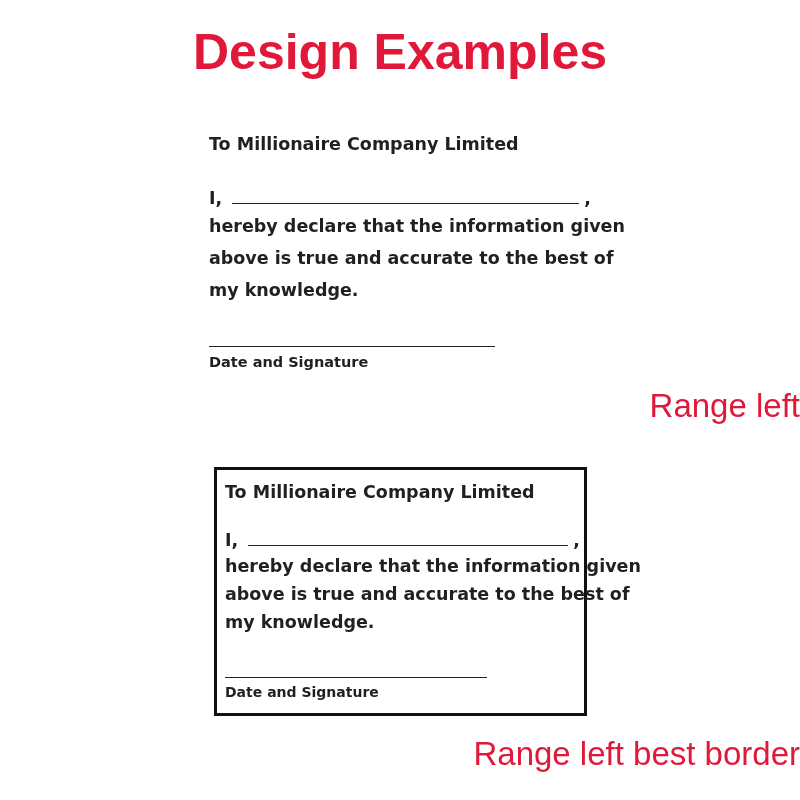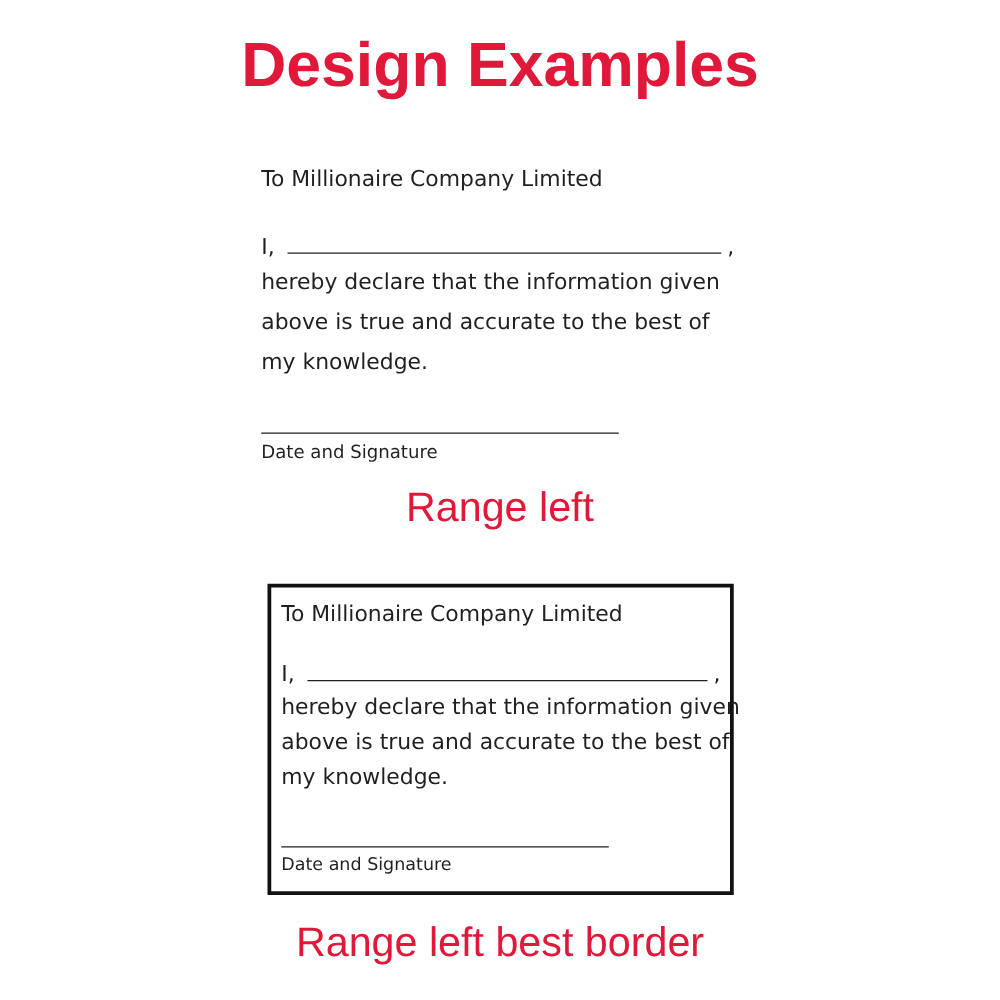--- a/index.html
+++ b/index.html
@@ -1,19 +1,19 @@
 <!DOCTYPE html>
 <html><head>
 <meta charset="utf-8">
 <style>
   html, body { margin:0; padding:0; background:#ffffff; }
   body { width:800px; height:800px; position:relative; overflow:hidden; font-family:"DejaVu Sans", sans-serif; color:#231f20; }
   .title { position:absolute; left:0; width:800px; top:22px; text-align:center; font-family:"Liberation Sans", sans-serif; font-weight:bold; font-size:50px; color:#e0193a; line-height:60px; }
-  .caption { position:absolute; left:0; width:800px; text-align:center; font-family:"Liberation Sans", sans-serif; font-size:33px; color:#e0193a; line-height:40px; }
-  .form { position:absolute; font-size:17.5px; line-height:32px; }
+  .caption { position:absolute; left:0; width:800px; text-align:right; font-family:"Liberation Sans", sans-serif; font-size:33px; color:#e0193a; line-height:40px; }
+  .form { position:absolute; font-size:17.5px; line-height:32px;font-weight:bold; }
   .form .line { white-space:nowrap; }
   .blank { display:inline-block; border-bottom:1.5px solid #231f20; vertical-align:baseline; margin:0 5px 0 10px; height:18px; }
   .sigline { position:absolute; border-top:1.5px solid #231f20; }
   .box { position:absolute; left:214px; top:467px; width:367px; height:243px; border:3px solid #111; }
 </style>
 </head>
 <body>
 
 <div class="title">Design Examples</div>
 

